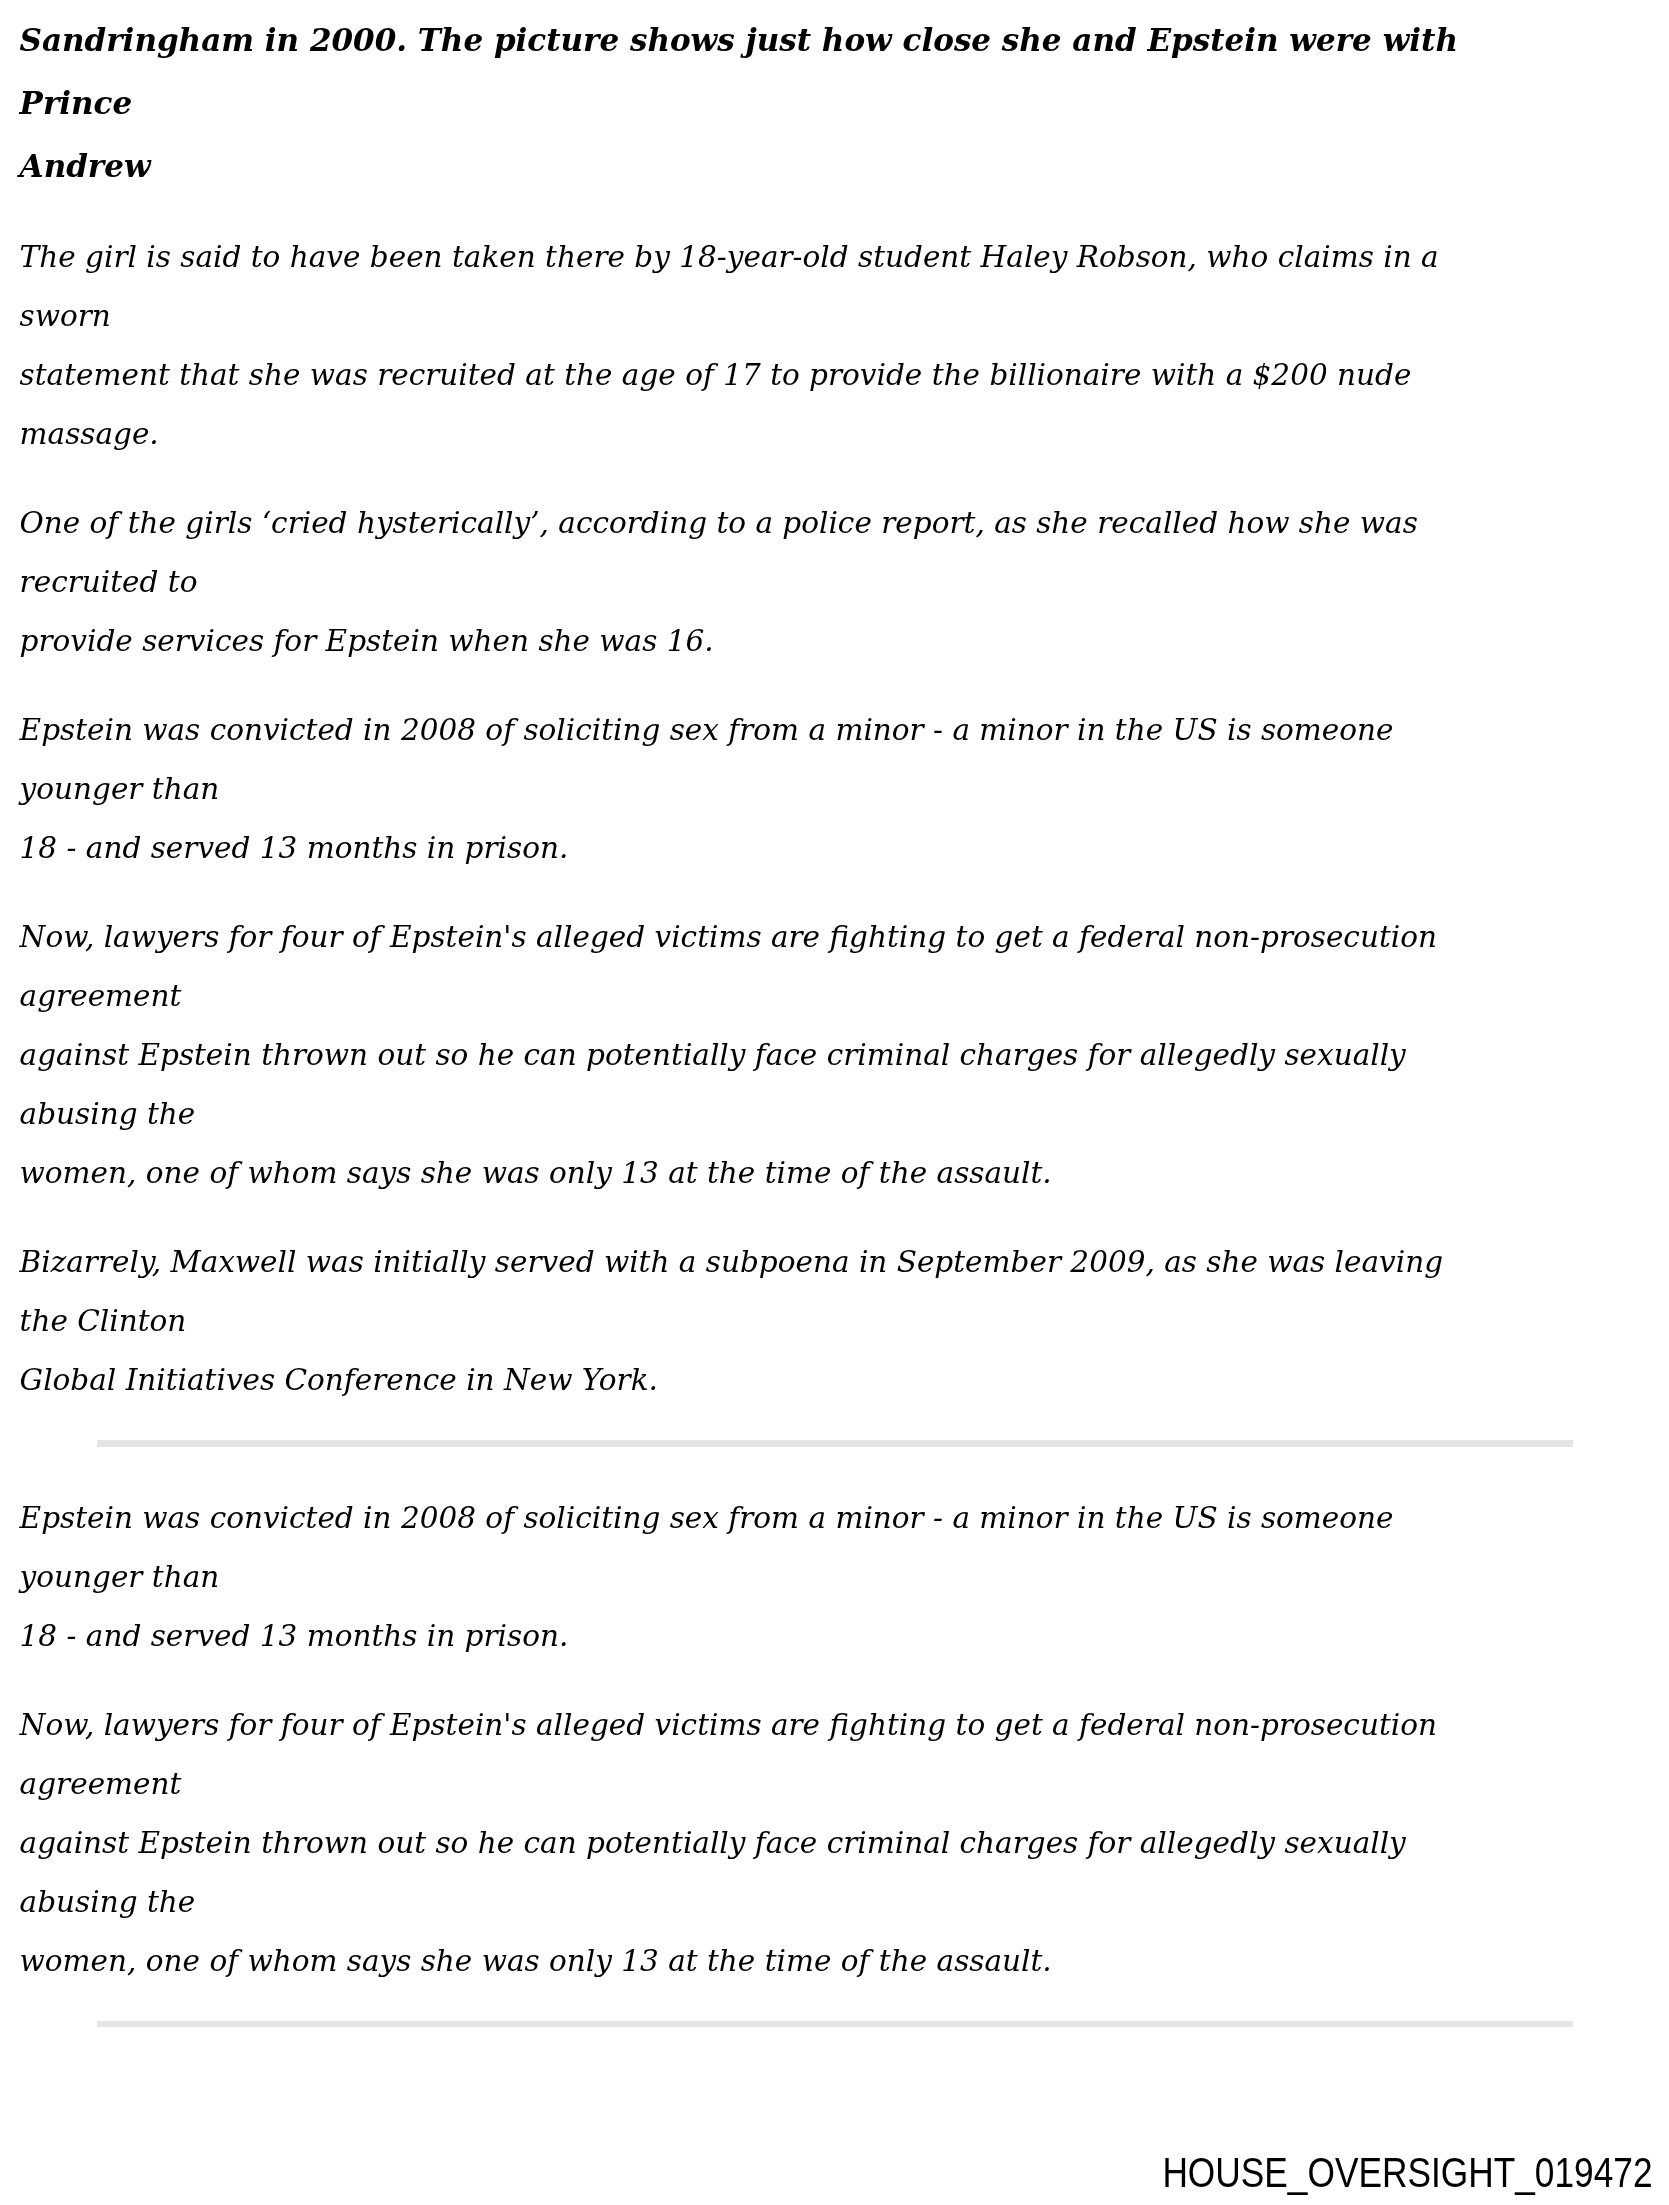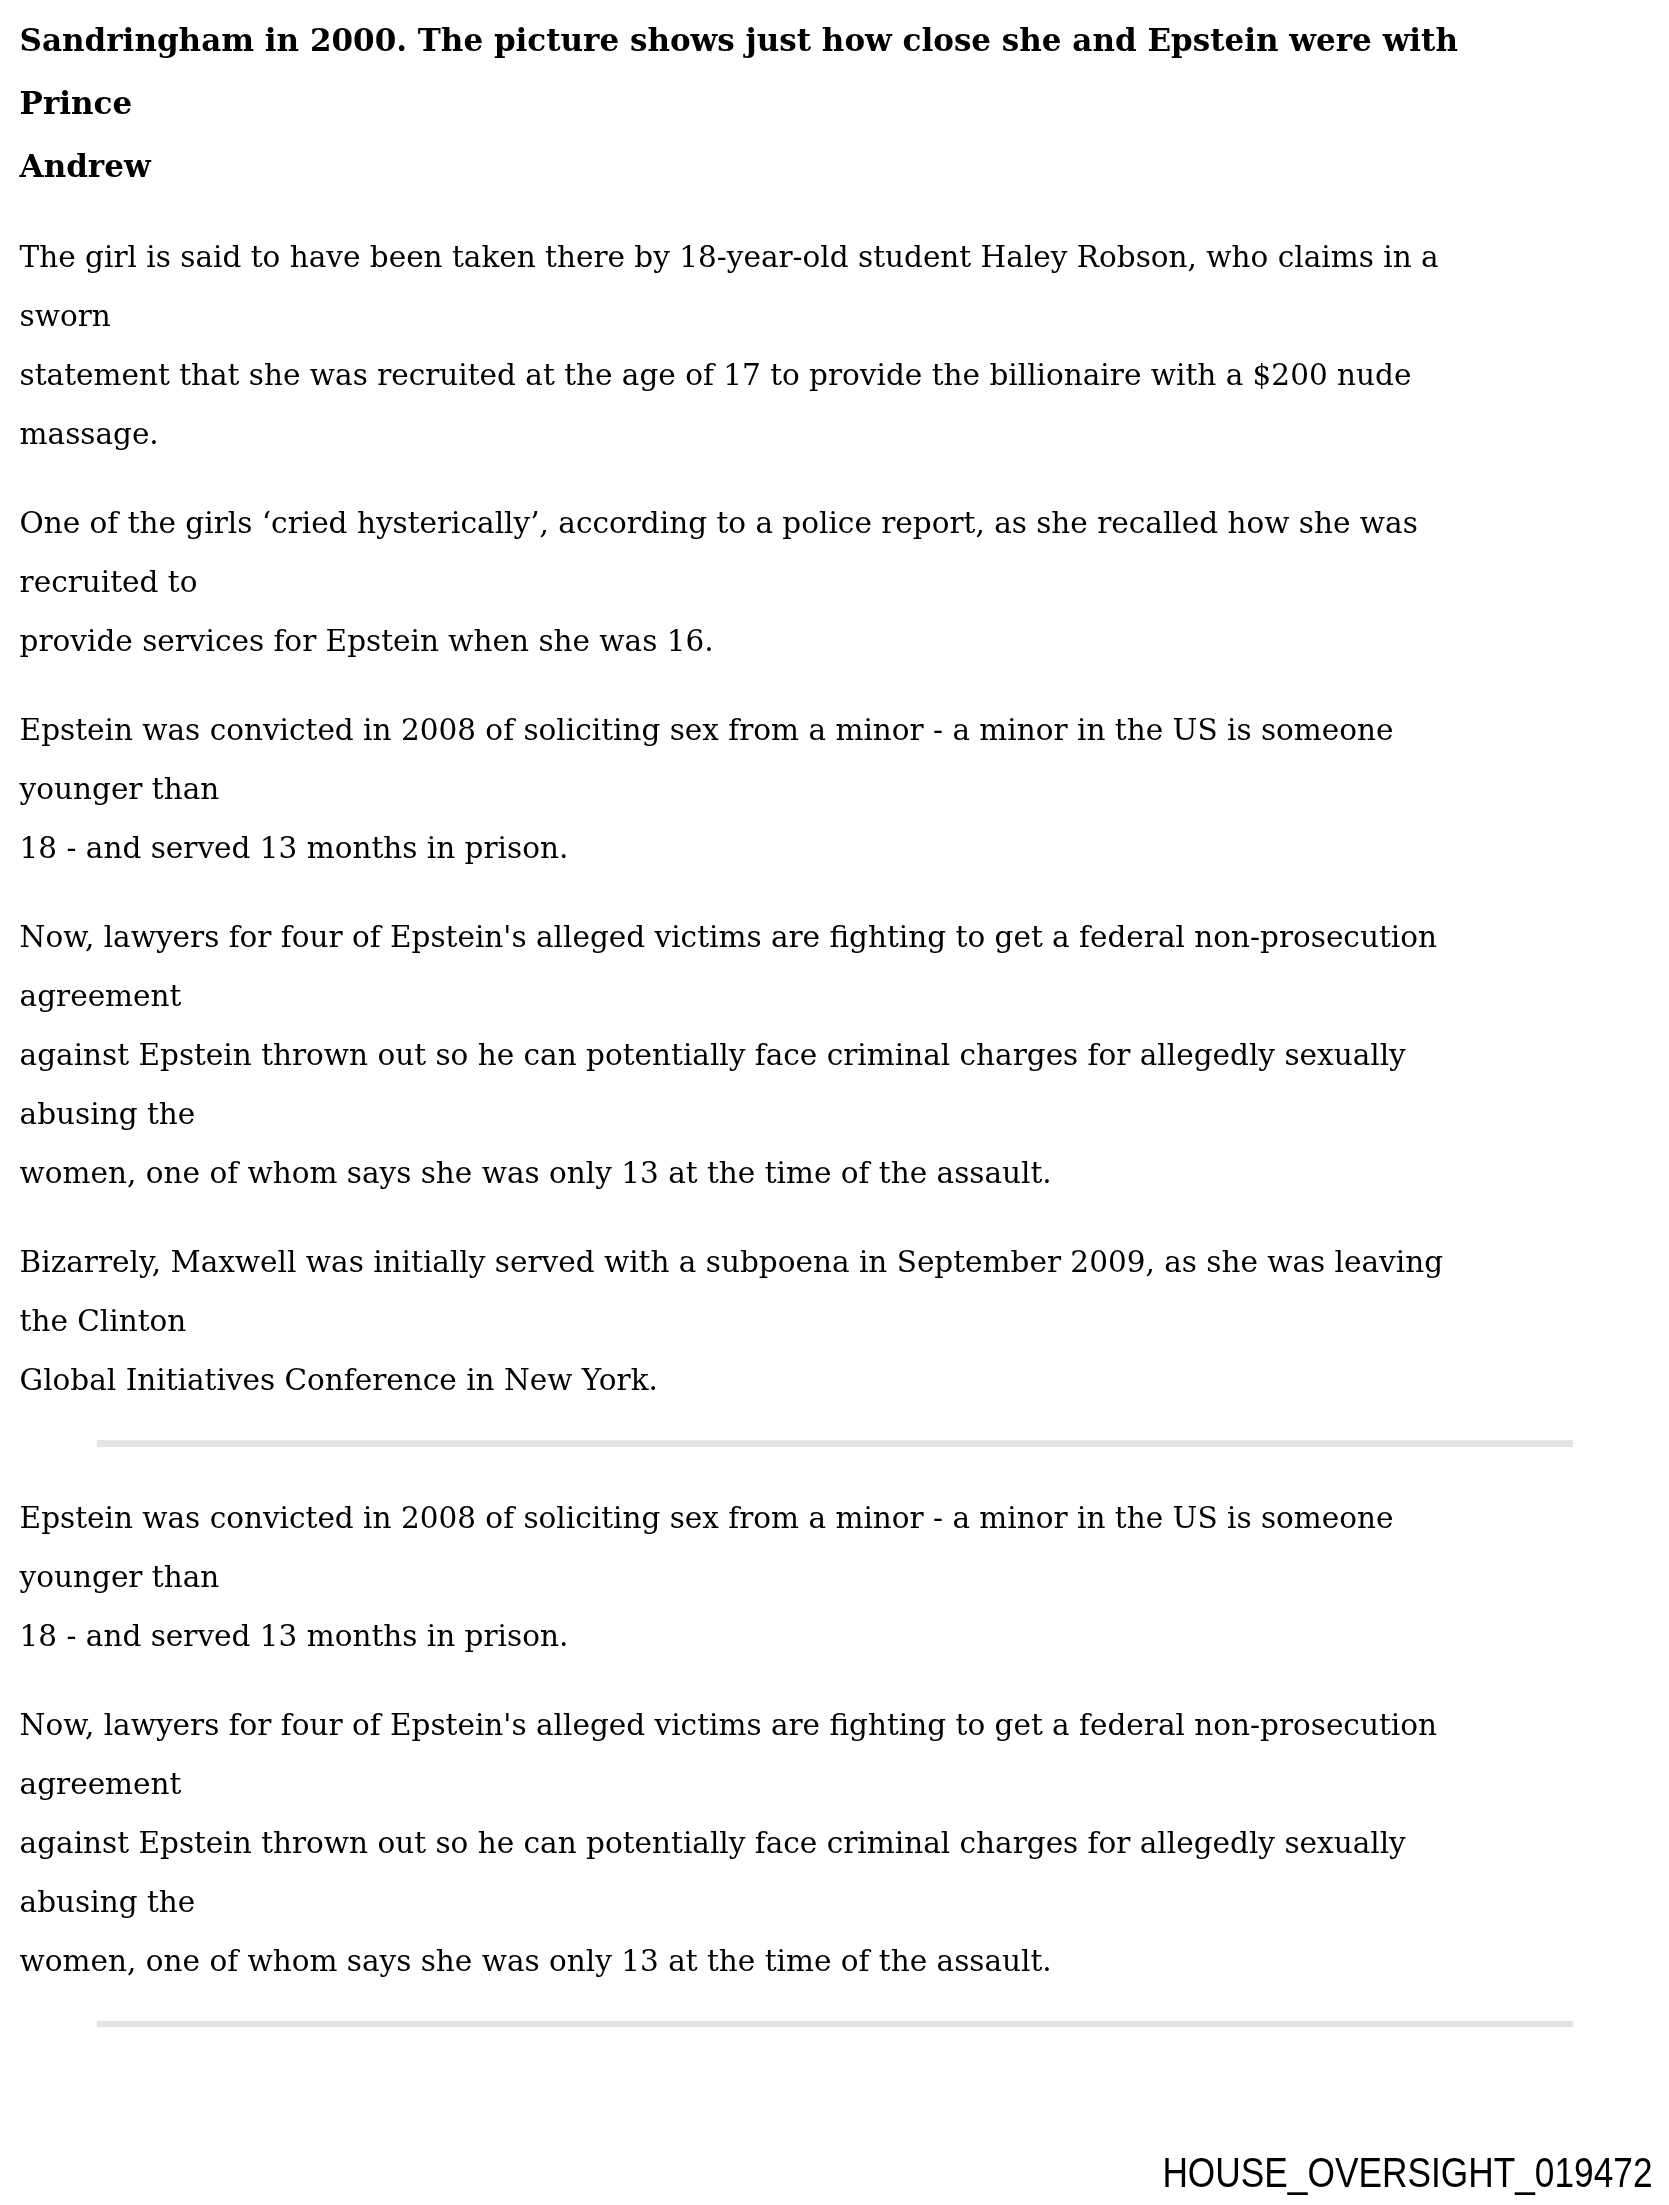--- a/index.html
+++ b/index.html
@@ -19,20 +19,21 @@
     width: 1669px;
     height: 2205px;
     position: relative;
     background: #ffffff;
     box-sizing: border-box;
   }
   .content {
     box-sizing: border-box;
     padding: 9.2px 46px 0 19.6px;
     width: 1510px;
+    font-style: italic;
   }
   .caption {
     font-size: 31px;
     line-height: 63px;
     font-weight: bold;
     margin: 0 0 30px 0;
     white-space: pre-line;
     color: #000000;
   }
   .body-para {

